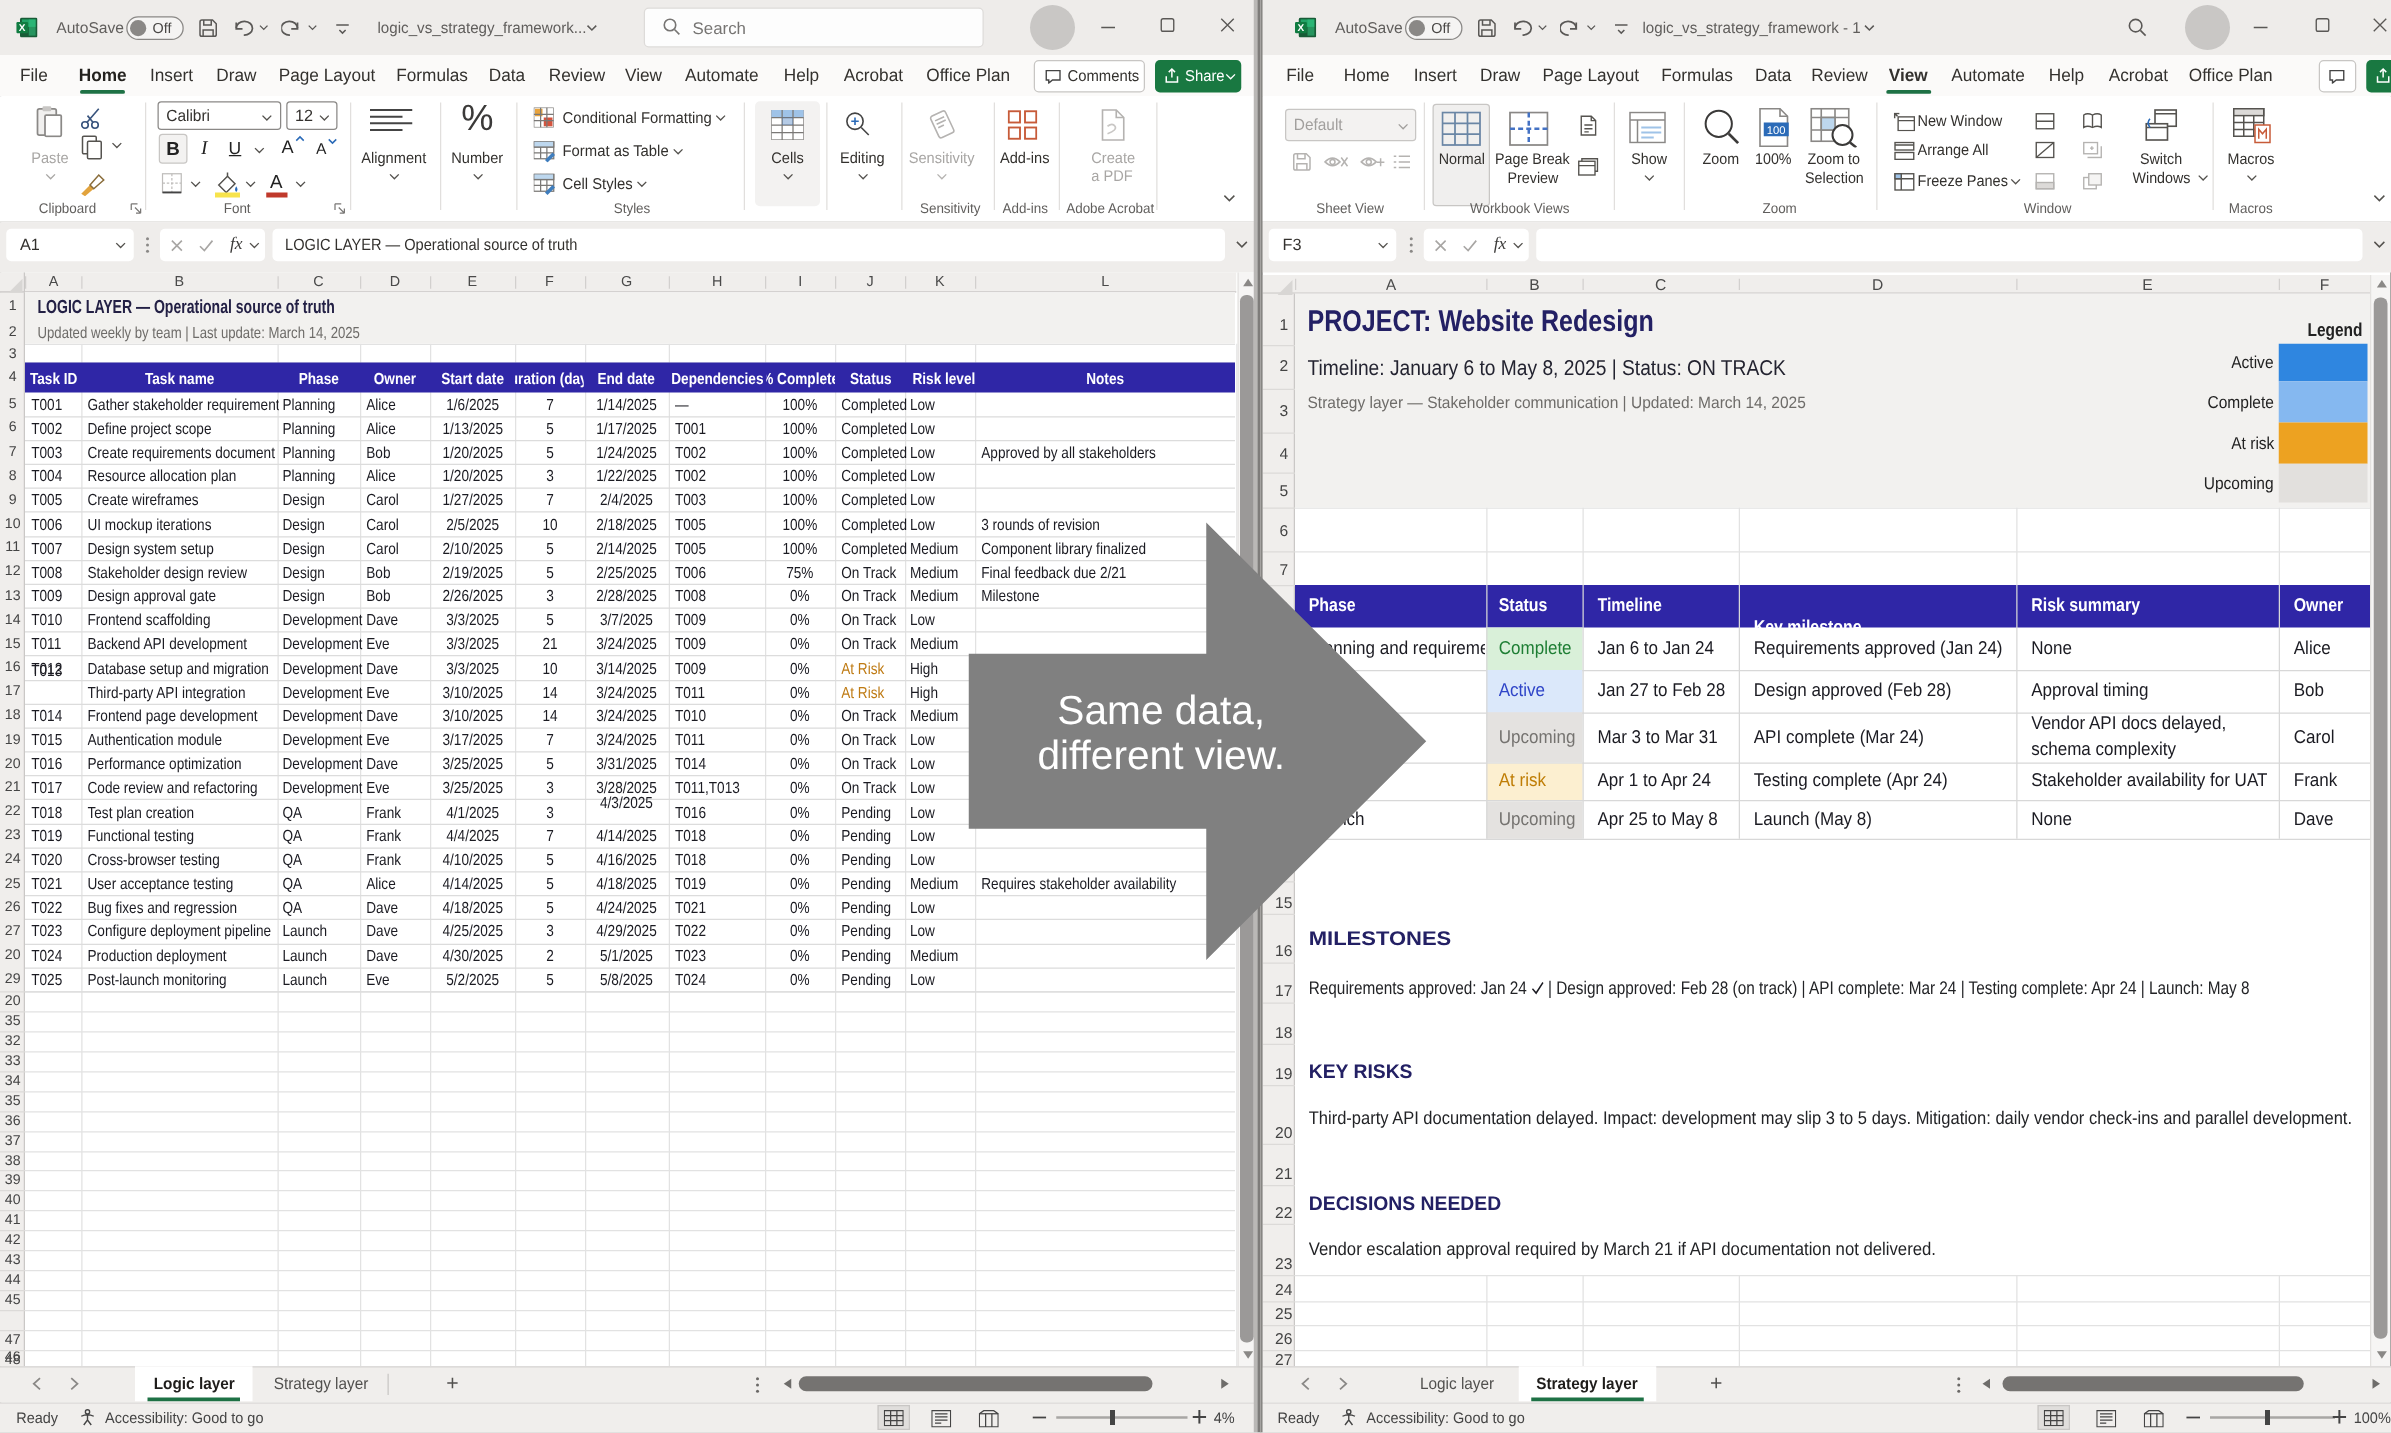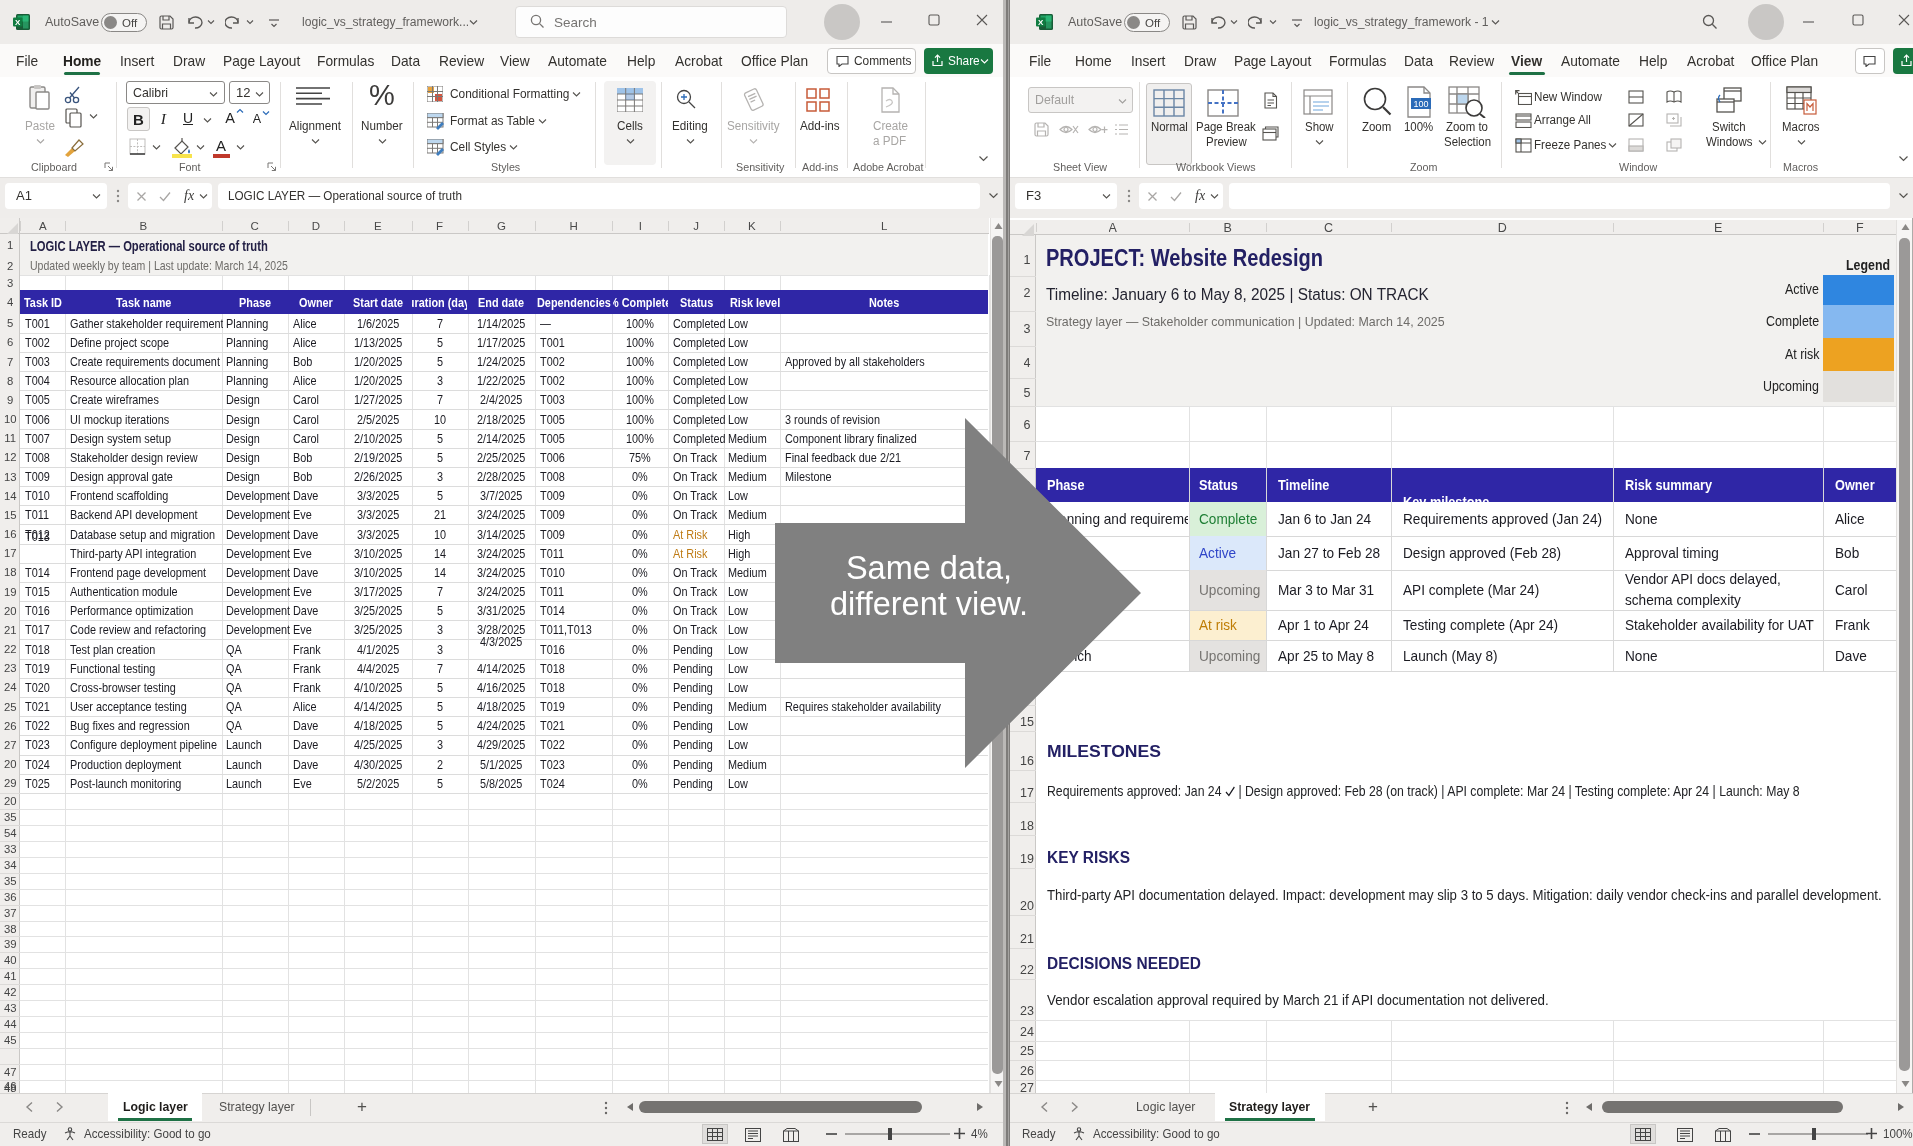--- a/index.html
+++ b/index.html
@@ -1486,21 +1486,21 @@
   </div>
 <div class="a" style="left:3.9px;top:792.9px;width:16.6px;height:16px;overflow:hidden">
     <span class="tx" style="left:0;top:0;height:16px;line-height:16px;font-size:11.3px;color:#444;">20</span>
   </div>
 <div class="a" style="left:0;top:792.9px;width:20.4px;height:1px;background:#dcdad8"></div>
 <div class="a" style="left:3.9px;top:808.8px;width:16.6px;height:16px;overflow:hidden">
     <span class="tx" style="left:0;top:0;height:16px;line-height:16px;font-size:11.3px;color:#444;">35</span>
   </div>
 <div class="a" style="left:0;top:808.8px;width:20.4px;height:1px;background:#dcdad8"></div>
 <div class="a" style="left:3.9px;top:824.8px;width:16.6px;height:16px;overflow:hidden">
-    <span class="tx" style="left:0;top:0;height:16px;line-height:16px;font-size:11.3px;color:#444;">54</span>
+    <span class="tx" style="left:0;top:0;height:16px;line-height:16px;font-size:11.3px;color:#444;">32</span>
   </div>
 <div class="a" style="left:0;top:824.8px;width:20.4px;height:1px;background:#dcdad8"></div>
 <div class="a" style="left:3.9px;top:840.7px;width:16.6px;height:16px;overflow:hidden">
     <span class="tx" style="left:0;top:0;height:16px;line-height:16px;font-size:11.3px;color:#444;">33</span>
   </div>
 <div class="a" style="left:0;top:840.7px;width:20.4px;height:1px;background:#dcdad8"></div>
 <div class="a" style="left:3.9px;top:856.7px;width:16.6px;height:16px;overflow:hidden">
     <span class="tx" style="left:0;top:0;height:16px;line-height:16px;font-size:11.3px;color:#444;">34</span>
   </div>
 <div class="a" style="left:0;top:856.7px;width:20.4px;height:1px;background:#dcdad8"></div>

